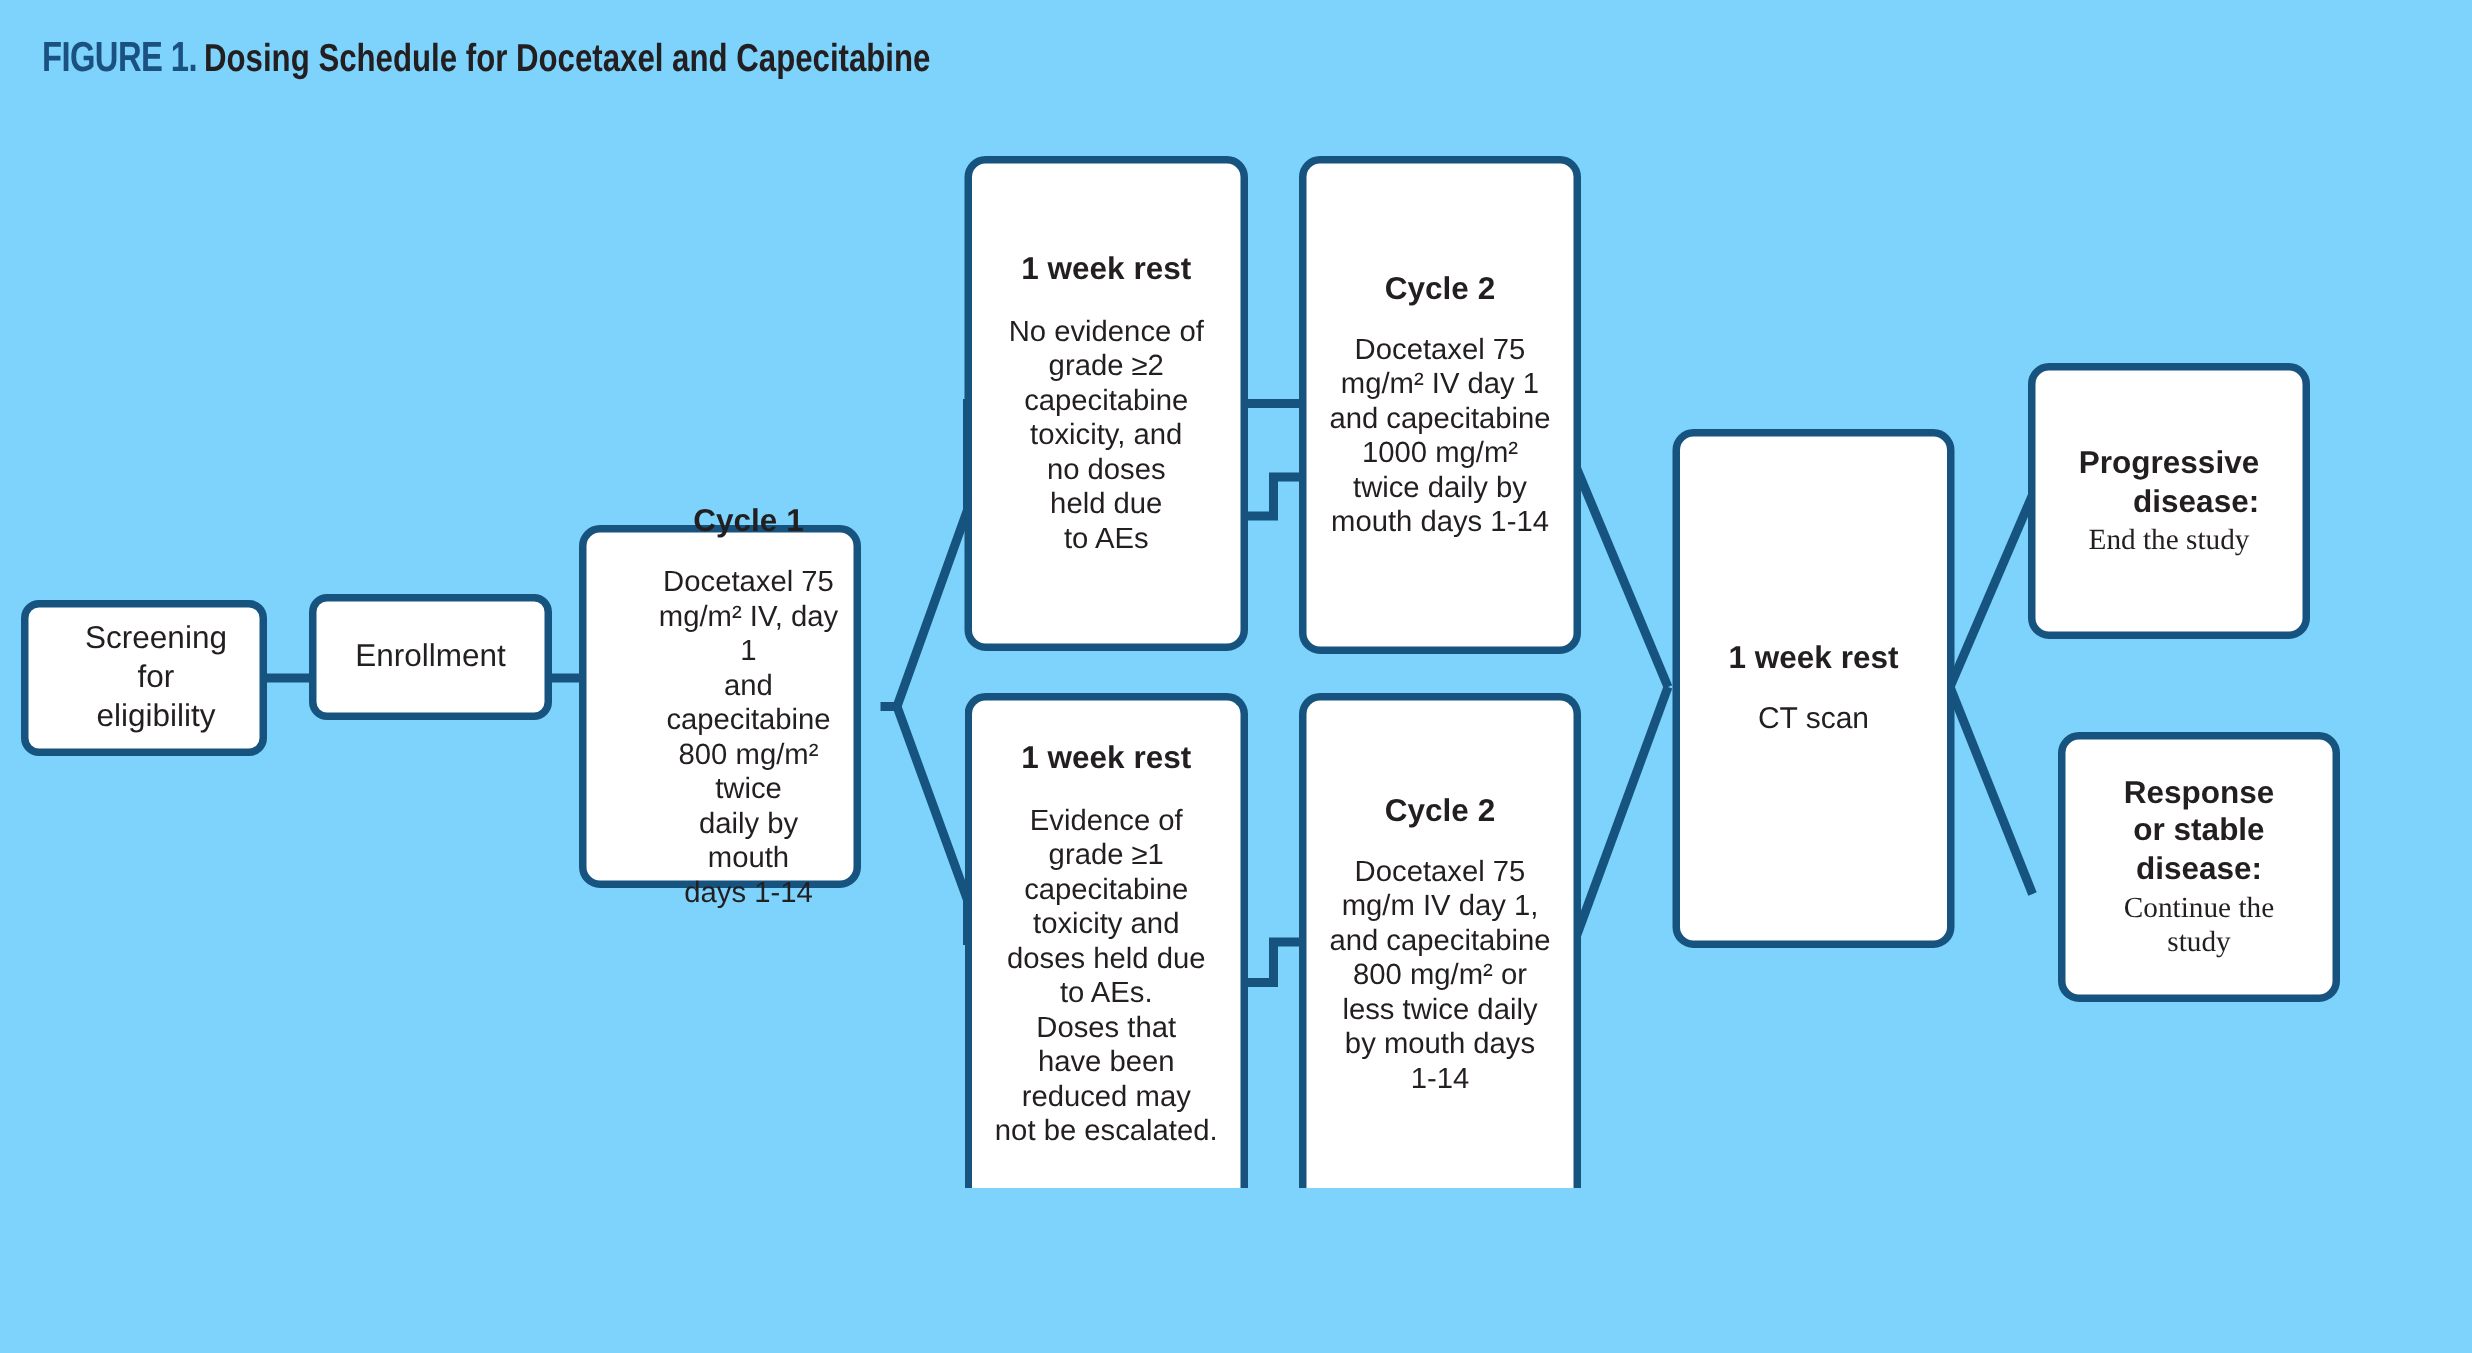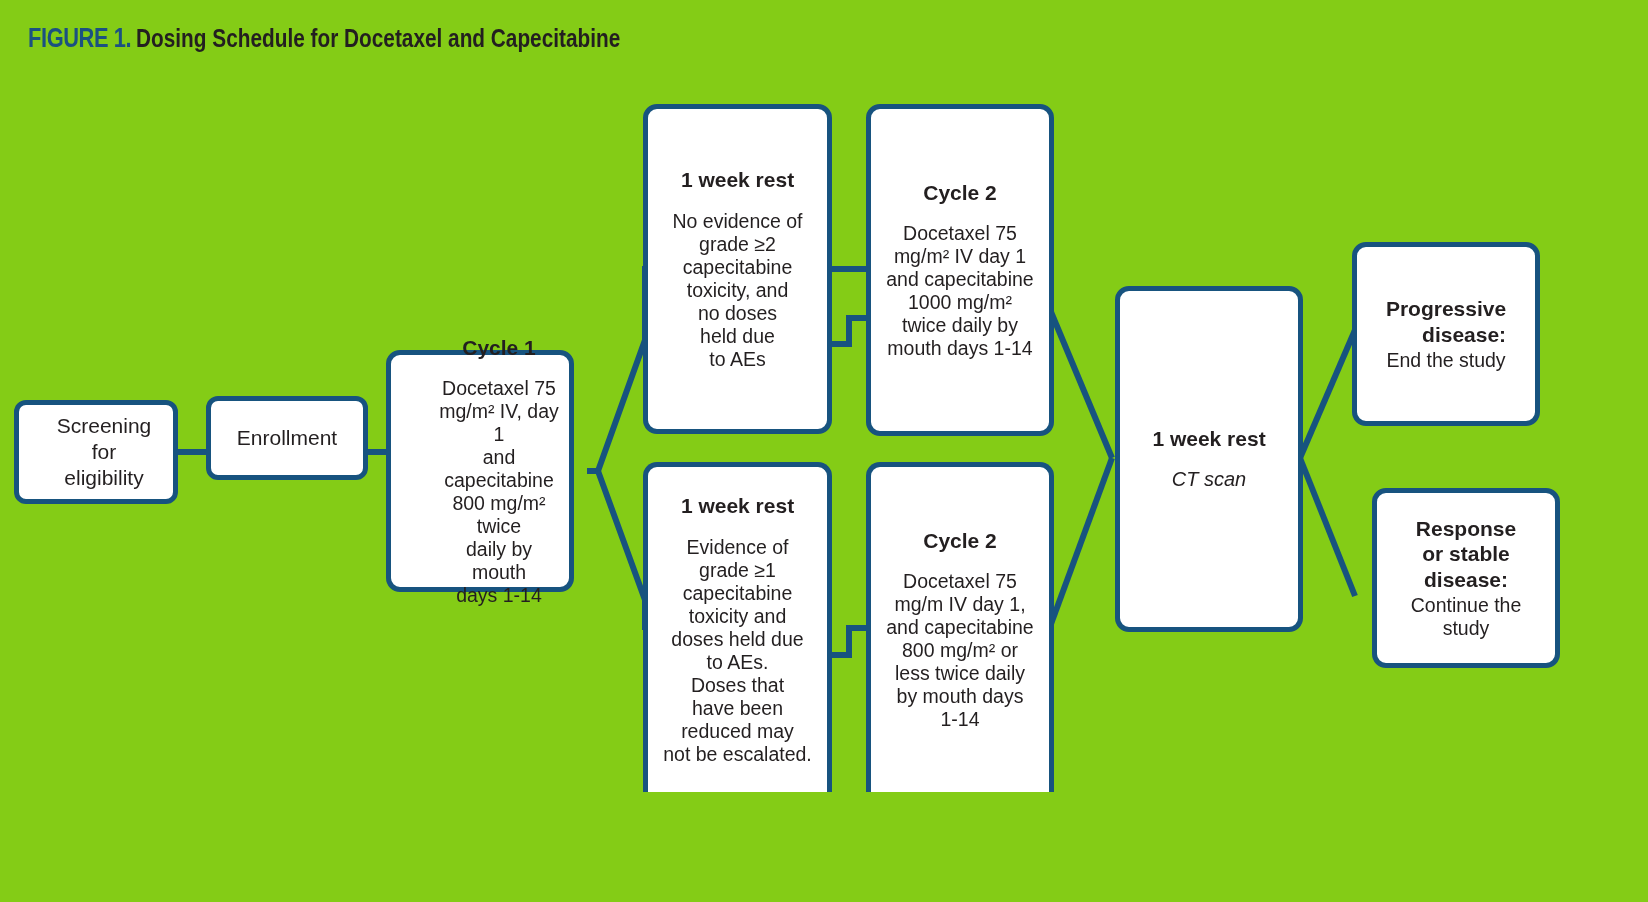--- a/index.html
+++ b/index.html
@@ -11,21 +11,21 @@
     width: 1648px;
     height: 902px;
     font-family: "Liberation Sans", sans-serif;
     color: #231f20;
     overflow: hidden;
   }
   #figure-root {
     position: relative;
     width: 1648px;
     height: 902px;
-    background: #84cc16;
+    background: #7dd3fc;
   }
 
   
   .title-bar {
     position: absolute;
     left: 28px;
     top: 22px;
     white-space: nowrap;
   }
   .title-label {
@@ -107,24 +107,24 @@
   #node-cycle2-up { left: 866px;  top: 104px; width: 188px; height: 332px; }
   #node-rest-lower{ left: 643px;  top: 462px; width: 189px; height: 330px;
                     border-bottom: none; border-bottom-left-radius: 0; border-bottom-right-radius: 0; }
   #node-cycle2-low{ left: 866px;  top: 462px; width: 188px; height: 330px;
                     border-bottom: none; border-bottom-left-radius: 0; border-bottom-right-radius: 0; }
   #node-rest-ct   { left: 1115px; top: 286px; width: 188px; height: 346px; }
   #node-progress  { left: 1352px; top: 242px; width: 188px; height: 184px; text-align: right; }
   #node-response  { left: 1352px; top: 488px; width: 188px; height: 180px; margin-left: 20px; }
 
   #node-rest-ct .hdr { font-size: 21px; }
-  #node-rest-ct .body { font-size: 20px; margin-top: 16px; font-style: italic; }
+  #node-rest-ct .body { font-size: 20px; margin-top: 16px; }
 
   #node-progress .hdr, #node-response .hdr { font-size: 21px; }
-  #node-progress .body, #node-response .body { font-size: 19.5px; margin-top: 2px; }
+  #node-progress .body, #node-response .body { font-size: 19.5px; margin-top: 2px; font-family: Liberation Serif, serif; }
 
   
   .footnote {
     position: absolute;
     left: 30px;
     top: 853px;
     font-size: 19px;
     color: #231f20;
   }
 </style>

